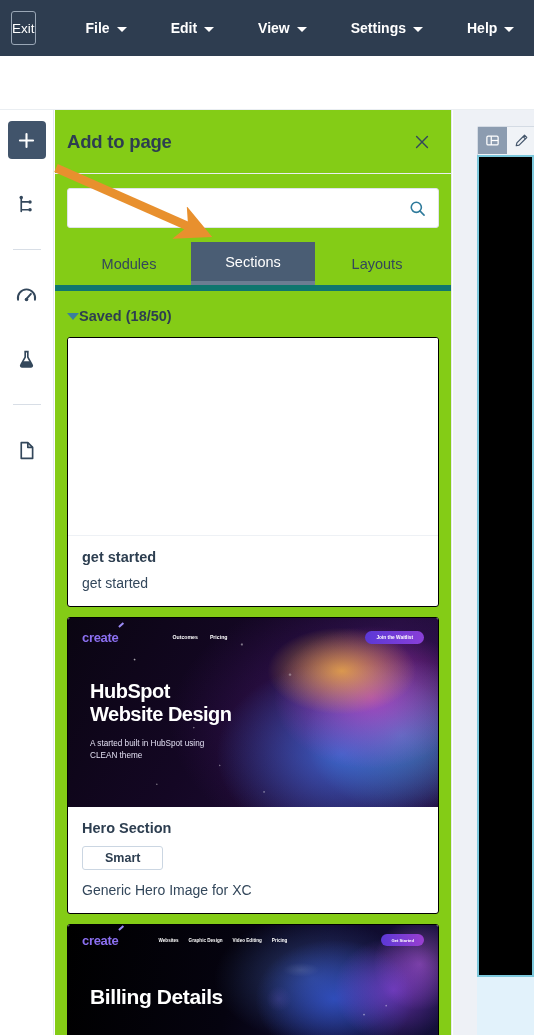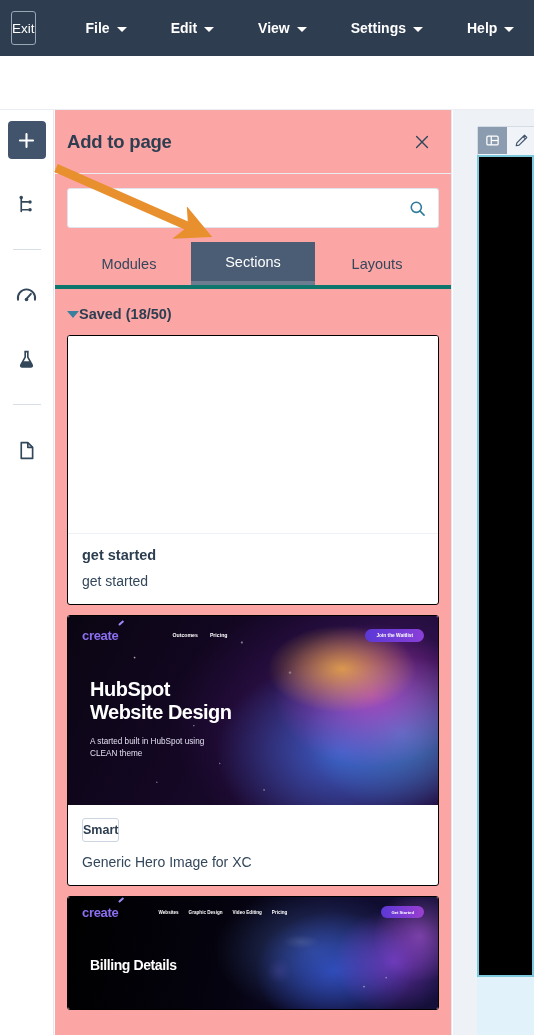--- a/index.html
+++ b/index.html
@@ -55,21 +55,21 @@
     width: 38px; height: 38px; border-radius: 4px;
     display: flex; align-items: center; justify-content: center;
     cursor: pointer; margin-bottom: 26px; color: #33475b;
   }
   .rail-btn.active { background: #41546b; color: #ffffff; }
   .rail-sep { width: 28px; height: 1px; background: #d8dee6; margin: 0 0 26px 0; }
 
   
   .panel {
     position: absolute; top: 110px; left: 55px; width: 397px; height: 925px;
-    background: #fca5a5; border-right: 1px solid #e3e8ee;
+    background: #84cc16; border-right: 1px solid #e3e8ee;
     display: flex; flex-direction: column; overflow: hidden;
   }
   .panel-head {
     height: 64px; flex: none;
     display: flex; align-items: center; justify-content: space-between;
     padding: 0 19px 0 12px; border-bottom: 1px solid #eaeef2;
   }
   .panel-title { font-size: 18.5px; font-weight: bold; color: #2d3e50; letter-spacing: -0.2px; }
   .close-x { width: 20px; height: 20px; cursor: pointer; color: #33475b; }
 
@@ -84,21 +84,21 @@
     font-family: "Liberation Sans", sans-serif;
   }
   .search-ico {
     position: absolute; right: 11px; top: 10px; width: 19px; height: 19px; color: #2e7a9b;
   }
 
   
   .tabs {
     display: flex; align-items: stretch; flex: none;
     margin-top: 14px; padding: 0 12px;
-    border-bottom: 4px solid #0f766e;
+    border-bottom: 6px solid #0f766e;
   }
   .tab {
     flex: 1; height: 43px; display: flex; align-items: center; justify-content: center;
     font-size: 14.5px; color: #33475b; cursor: pointer; background: transparent;
   }
   .tab.active {
     background: #4a5d74; color: #ffffff; border-bottom: 4px solid #6c7d92;
   }
 
   
@@ -117,21 +117,21 @@
   .card {
     border: 1px solid #000000; border-radius: 3px; background: #ffffff;
     margin-bottom: 10px; overflow: hidden; cursor: pointer;
   }
   .thumb { width: 100%; background: #ffffff; position: relative; overflow: hidden; }
   .thumb.blank { height: 198px; border-bottom: 1px solid #eef1f5; }
   .card-info { padding: 13px 14px 15px 14px; }
   .card-title { font-size: 14.5px; font-weight: bold; color: #2d3e50; margin-bottom: 10px; }
   .badge {
     display: inline-block; border: 1px solid #cbd6e2; border-radius: 3px;
-    padding: 4px 0; font-size: 12.5px; font-weight: bold; color: #2d3e50;
+    padding: 4px 22px; font-size: 12.5px; font-weight: bold; color: #2d3e50;
     margin-bottom: 12px;
   }
   .card-desc { font-size: 14px; color: #33475b; }
 
   
   .hero {
     height: 189px; position: relative;
     background:
       radial-gradient(ellipse 120px 70px at 74% 28%, rgba(255,190,60,0.75), transparent 62%),
       radial-gradient(ellipse 150px 110px at 82% 42%, rgba(208,64,200,0.70), transparent 65%),
@@ -205,21 +205,21 @@
   }
   .hero2-links { display: flex; gap: 10px; margin-left: 40px; }
   .hero2-links span { font-size: 4.6px; color: #ffffff; font-weight: bold; }
   .hero2-cta {
     margin-left: auto; background: linear-gradient(90deg,#5b38d6,#9a3fd0);
     color: #ffffff; font-size: 4.2px; font-weight: bold;
     padding: 3.5px 10px; border-radius: 8px; white-space: nowrap;
   }
   .hero2-h1 {
     position: absolute; left: 22px; top: 60px; z-index: 3;
-    font-size: 14px; font-weight: bold; color: #ffffff; letter-spacing: -0.4px;
+    font-size: 21px; font-weight: bold; color: #ffffff; letter-spacing: -0.4px;
   }
 
   
   .gutter {
     position: absolute; top: 110px; left: 453px; width: 81px; height: 925px;
     background: #eef1f6;
   }
   .preview-toolbar {
     position: absolute; top: 126px; left: 477px; height: 29px;
     display: flex; background: #f0f3f7;
@@ -409,20 +409,21 @@
               </div>
               <div class="hero-copy">
                 <div class="hero-h1">HubSpot</div>
                 <div class="hero-h1">Website Design</div>
                 <div class="hero-sub">A started built in HubSpot using</div>
                 <div class="hero-sub" style="margin-top:0">CLEAN theme</div>
               </div>
             </div>
           </div>
           <div class="card-info">
+            <div class="card-title">Hero Section</div>
             <div class="badge">Smart</div>
             <div class="card-desc">Generic Hero Image for XC</div>
           </div>
         </div>
 
         <div class="card">
           <div class="thumb">
             <div class="hero2">
               <div class="hero2-nav">
                 <div class="brand">

